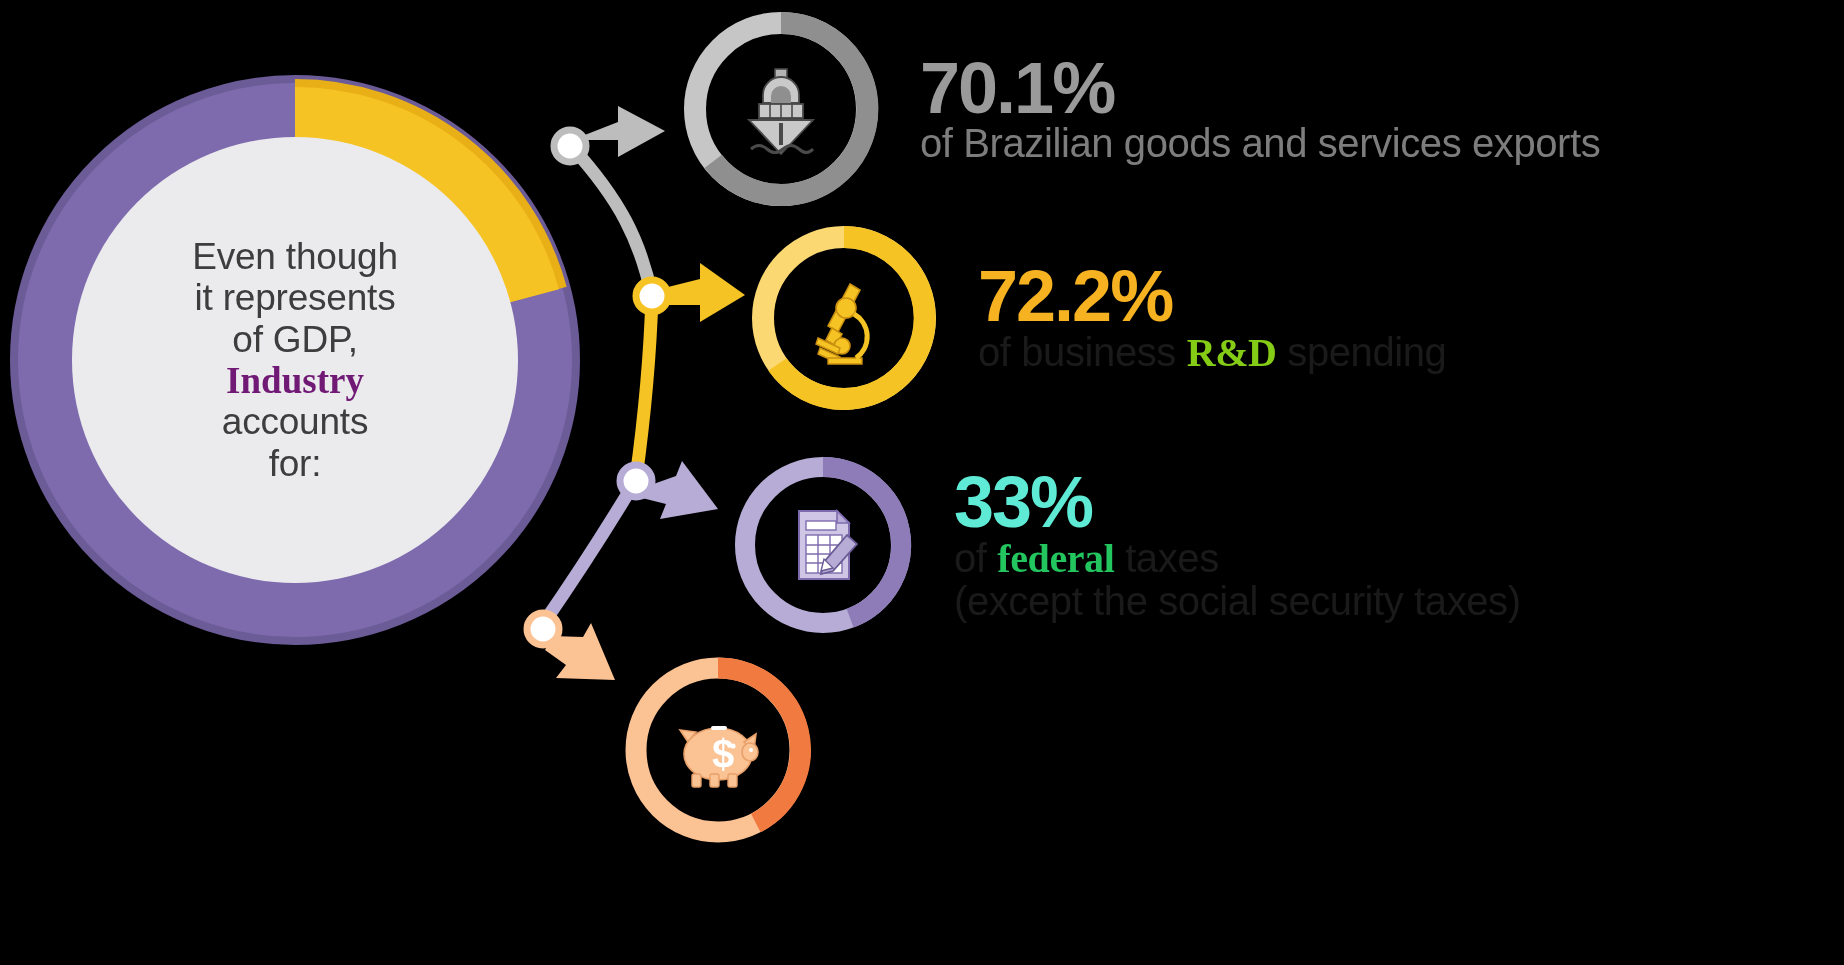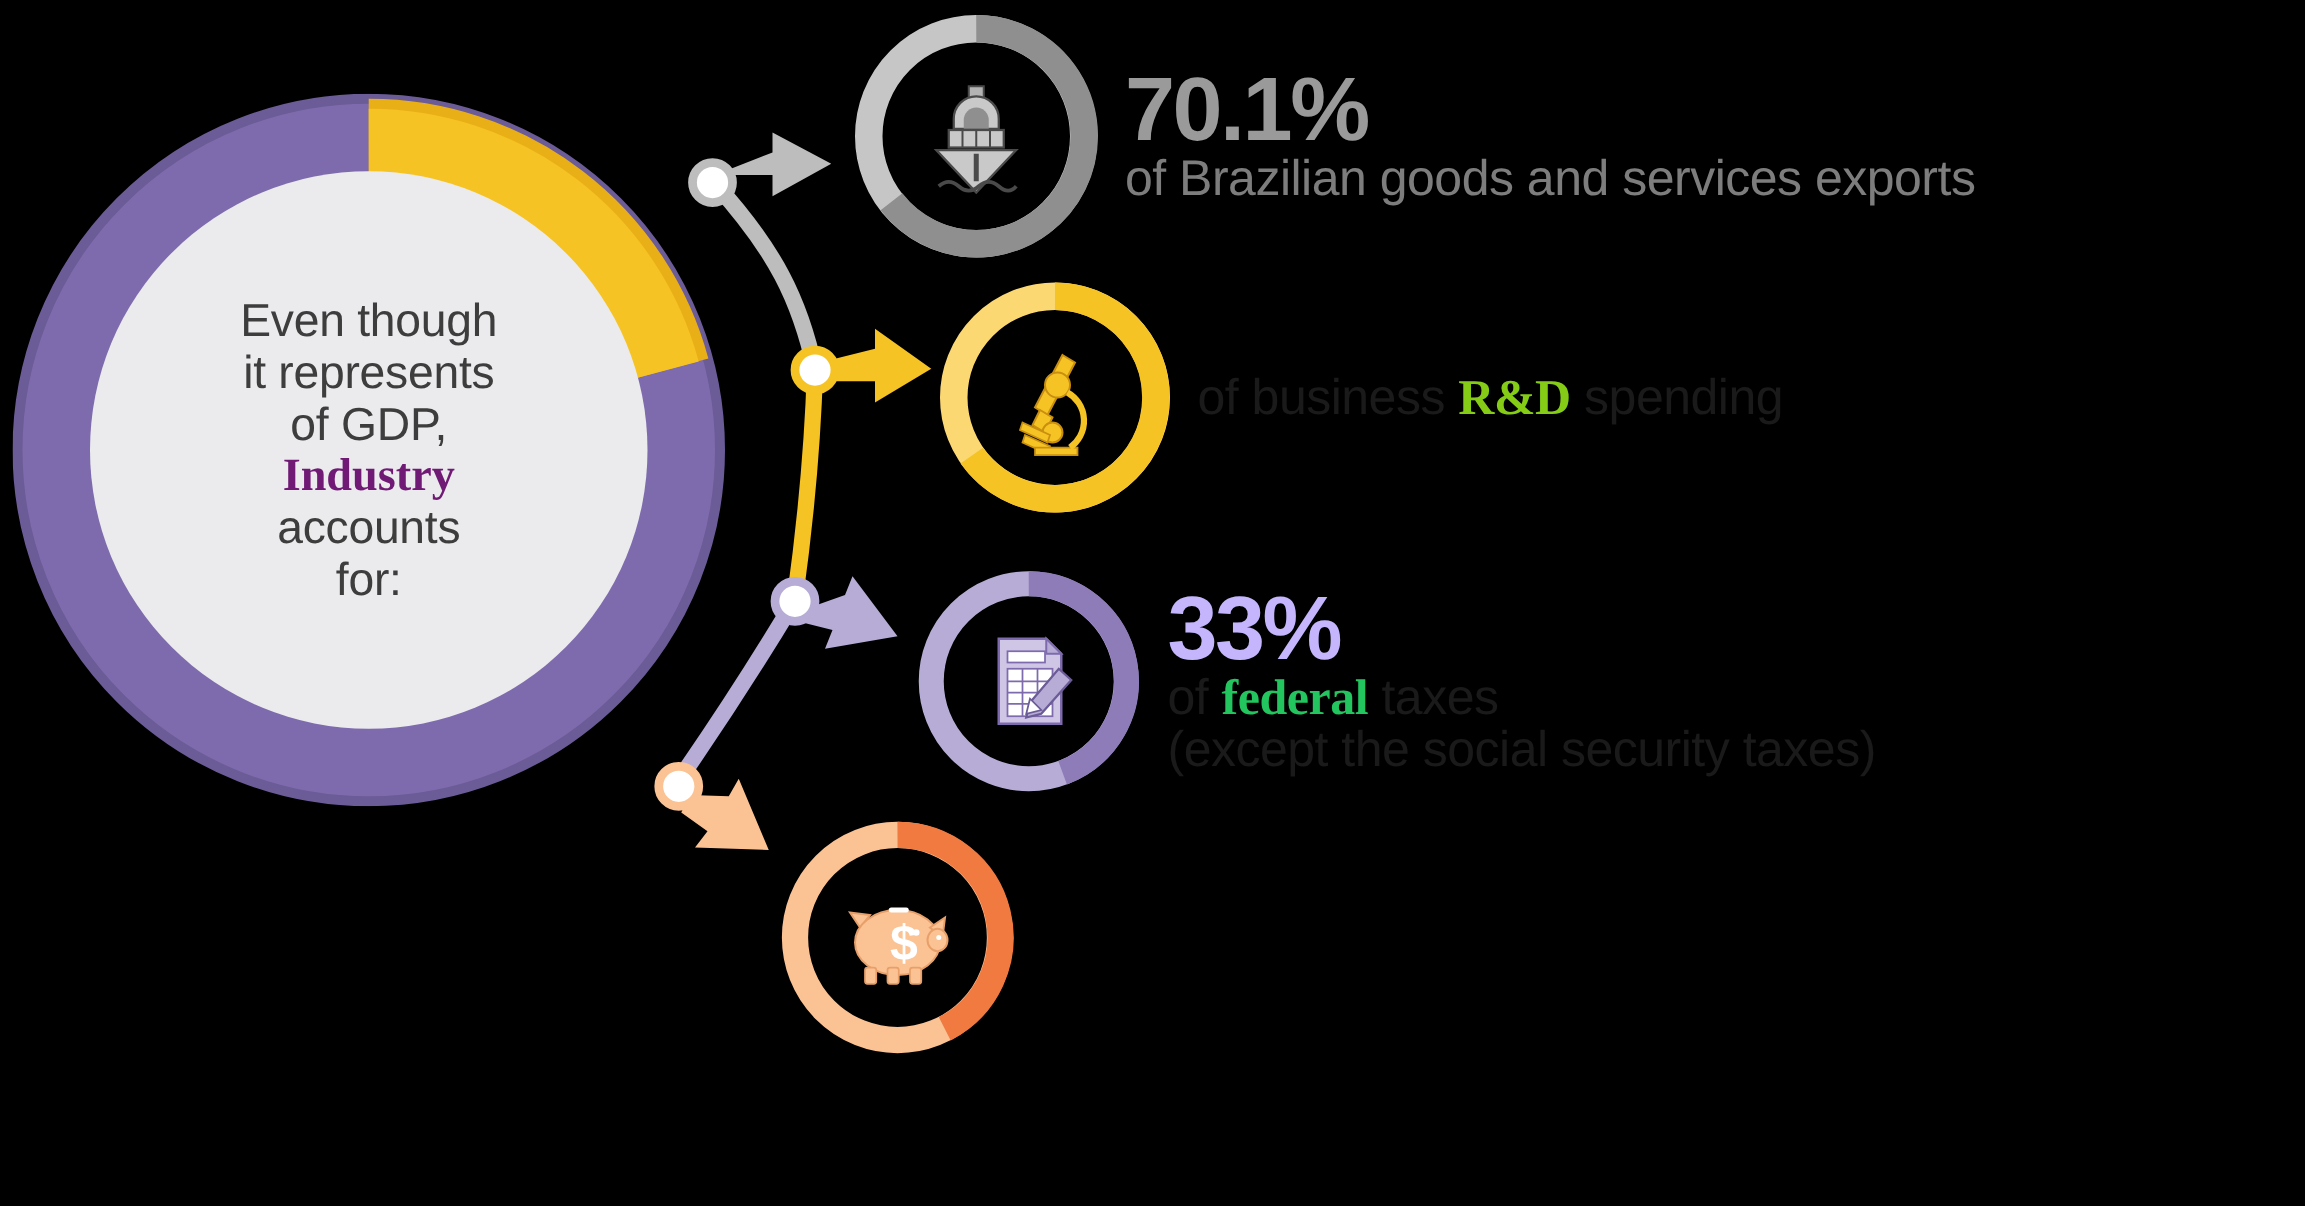--- a/index.html
+++ b/index.html
@@ -24,41 +24,41 @@
     letter-spacing:-3px;margin:4px 0 6px 0;
     text-shadow:3px 3px 0 #2e2e2e;
   }
   #dc-industry{color:#701a75;font-weight:bold;font-size:37px;
     font-family:"Liberation Serif", serif;line-height:1.12;}
 
   
   #connectors{position:absolute;left:0;top:0;width:1844px;height:965px;pointer-events:none;}
 
   
-  .stat{position:absolute;display:flex;align-items:center;}
+  .stat{position:absolute;display:flex;align-items:center;gap:20px;}
   .ring-wrap{position:relative;flex:0 0 auto;}
   .ring-wrap svg{display:block;}
   .ring-icon{position:absolute;left:0;top:0;width:100%;height:100%;
     display:flex;align-items:center;justify-content:center;}
   .stat-text{margin-left:18px;white-space:nowrap;}
   .stat-pct{font-size:72px;font-weight:bold;line-height:0.95;letter-spacing:-2px;
     text-shadow:3px 3px 0 rgba(0,0,0,0.75);}
   .stat-desc{font-size:40px;line-height:1.05;color:#1a1a1a;letter-spacing:-0.4px;}
   .stat-desc .hl{font-weight:bold;font-family:"Liberation Serif", serif;}
 
   #stat-exports{left:680px;top:8px;}
   #stat-exports .stat-pct{color:#9a9a9a;}
   #stat-exports .stat-desc{color:#7d7d7d;}
 
   #stat-rnd{left:748px;top:222px;}
   #stat-rnd .stat-pct{color:#f6b221;}
   #stat-rnd .stat-desc .hl{color:#84cc16;}
 
   #stat-tax{left:730px;top:452px;}
-  #stat-tax .stat-pct{color:#c4b5fd;}
+  #stat-tax .stat-pct{color:#5eead4;}
   #stat-tax .stat-desc .hl{color:#22c55e;}
 
   #stat-social{left:620px;top:652px;}
   #stat-social .stat-pct{color:#f07a3f;}
   #stat-social .stat-desc .hl{color:#f07a3f;}
 </style>
 </head>
 <body>
 
 <div id="stage">
@@ -140,20 +140,21 @@
           <path d="M38 60 l10 6 -6 12 -10 -6 z" fill="#f6c324" stroke="#c98f10" stroke-width="1.6"></path>
           <circle cx="48" cy="78" r="8" fill="#f6c324" stroke="#c98f10" stroke-width="1.6"></circle>
           <path d="M24 70 l22 10 -2 6 -22 -10 z" fill="#f6c324" stroke="#c98f10" stroke-width="1.4"></path>
           <path d="M26 80 l20 9 -2 6 -20 -9 z" fill="#f6c324" stroke="#c98f10" stroke-width="1.4"></path>
           <path d="M34 90 h34 v6 h-34 z" fill="#f6c324" stroke="#c98f10" stroke-width="1.4"></path>
           <path d="M60 46 a26 26 0 0 1 2 44" fill="none" stroke="#f6c324" stroke-width="5"></path>
         </svg>
       </div>
     </div>
     <div class="stat-text">
+      <div class="stat-pct">72.2%</div>
       <div class="stat-desc"><span>of business </span><span class="hl">R&amp;D</span><span> spending</span></div>
     </div>
   </div>
 
   <div class="stat" id="stat-tax">
     <div class="ring-wrap">
       <svg width="186" height="186" viewBox="0 0 186 186">
         <circle cx="93" cy="93" r="78" fill="none" stroke="#b7acd6" stroke-width="20"></circle>
         <path d="M 93 15 A 78 78 0 0 1 120.1 166.2" fill="none" stroke="#8d7cb8" stroke-width="20"></path>
       </svg>

